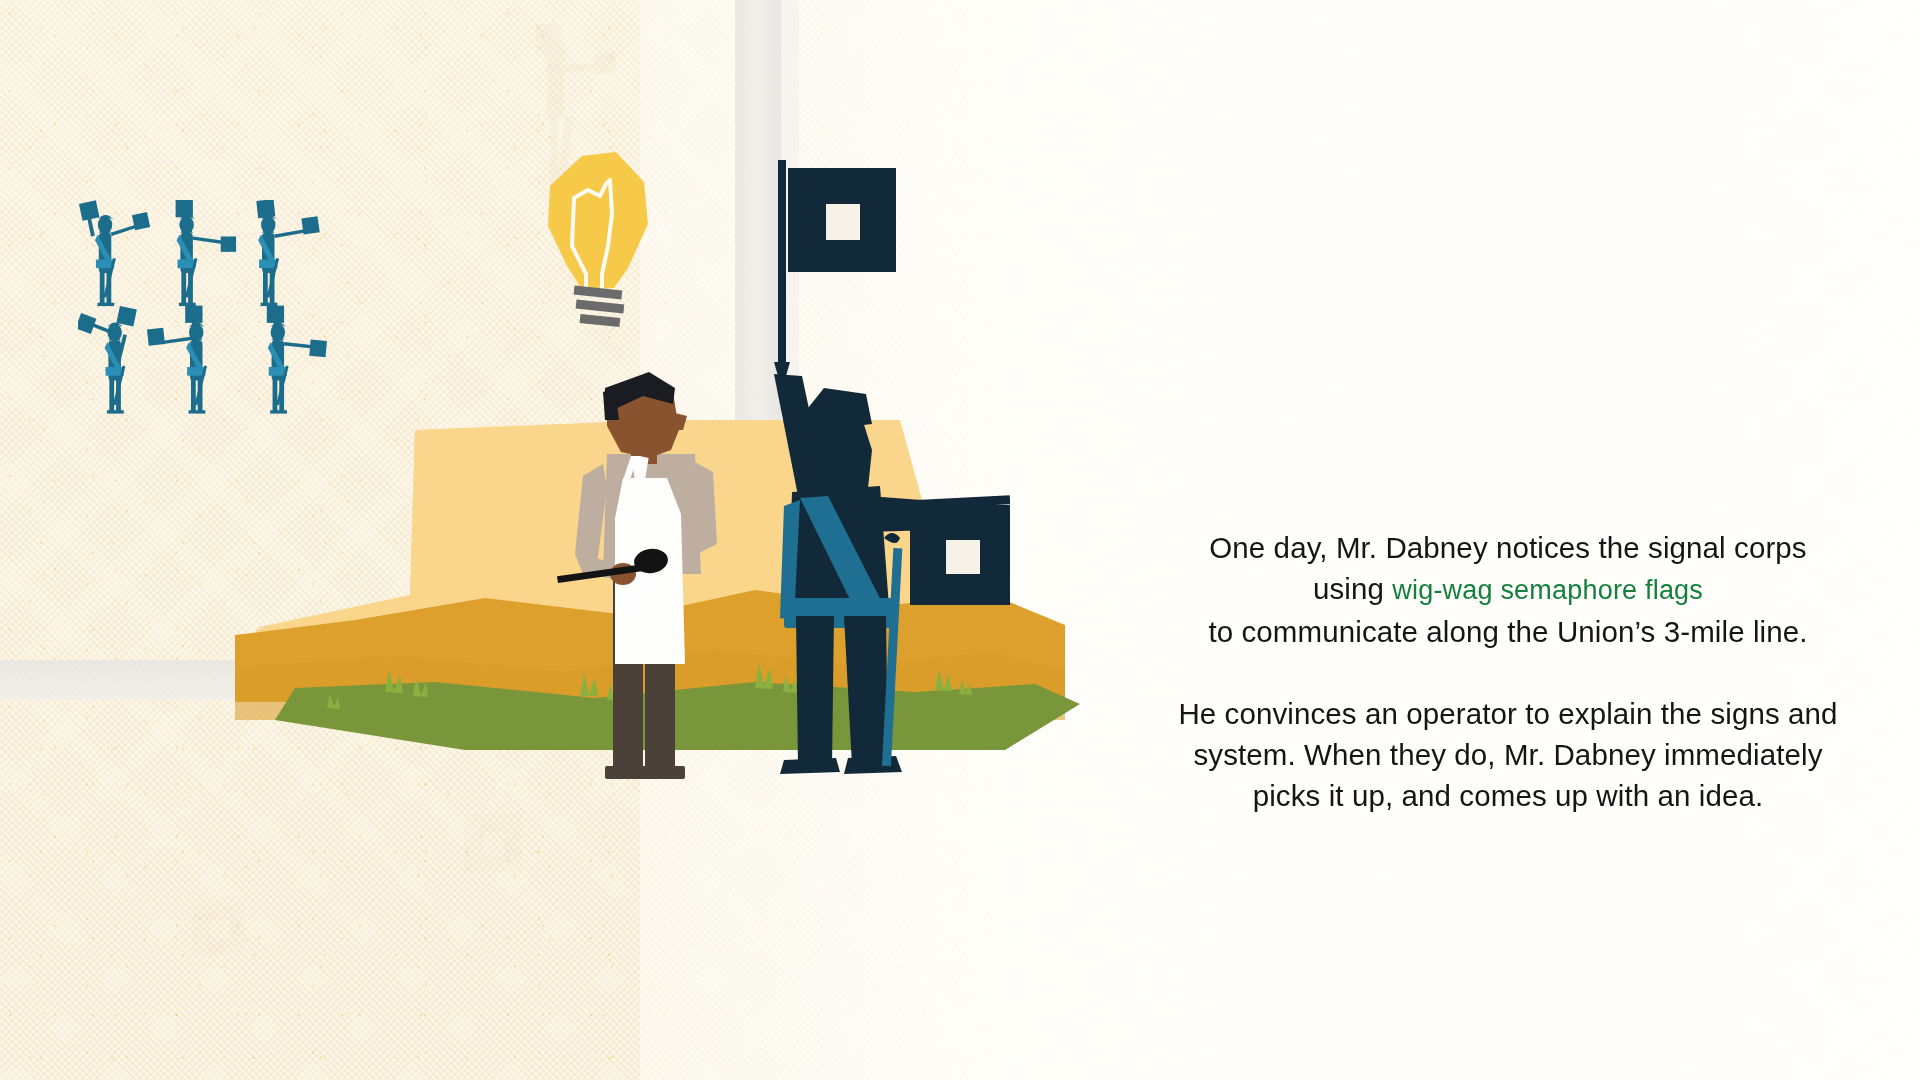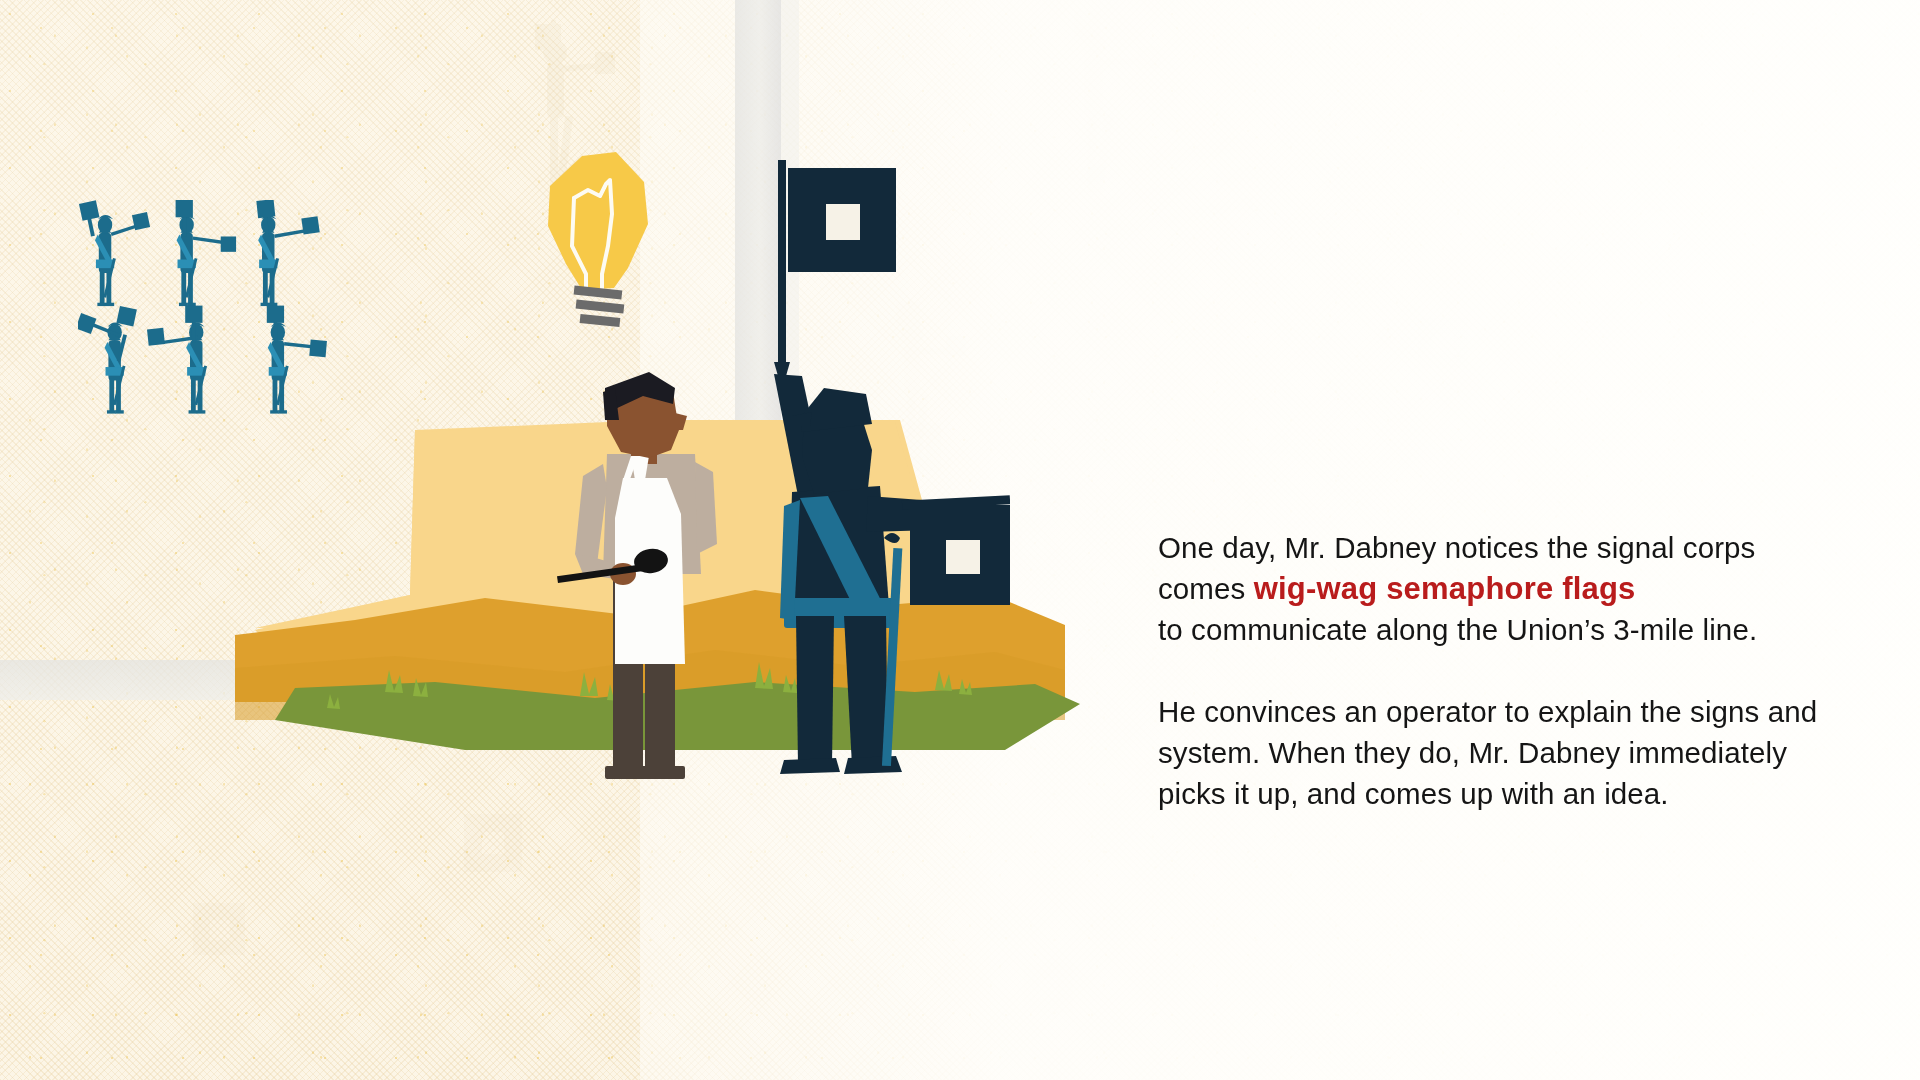--- a/index.html
+++ b/index.html
@@ -67,29 +67,30 @@
   .ghost{position:absolute;opacity:.085;}
   .ghost-pale{opacity:.055;}
 
   
   #signal-grid{position:absolute;left:78px;top:200px;width:320px;height:240px;}
 
   
   #text-panel{
     position:absolute;left:1158px;top:527px;width:700px;
     color:#1b1b1b;
+    text-align:center;
   }
   #text-panel p{
     margin:0;
     font-family:"Liberation Sans", sans-serif;
     font-size:29.5px;line-height:41px;letter-spacing:.1px;
     color:#151515;
   }
   #text-panel p.second{margin-top:41px;}
-  .hl{color:#b91c1c;font-weight:bold;font-size:31px;letter-spacing:.2px;}
+  .hl{color:#15803d;font-weight:normal;font-size:27px;letter-spacing:.2px;}
 </style>
 </head>
 <body>
 
 <div id="stage">
 
   <div class="tex tex-weave"></div>
   <div class="tex tex-speck"></div>
   <div class="wash-tl"></div>
 
@@ -405,19 +406,19 @@
     <g>
       <rect x="162" y="348" width="108" height="9" transform="rotate(-3 216 352)" fill="#12293a"></rect>
       <rect x="170" y="355" width="104" height="100" fill="#12293a"></rect>
       <rect x="206" y="390" width="34" height="34" fill="#f6f2e7"></rect>
     </g>
   </svg>
 
   <div id="text-panel">
     <p>
       <span>One day, Mr. Dabney notices the signal corps</span><br>
-      <span>comes </span><span class="hl">wig-wag semaphore flags</span><br>
+      <span>using </span><span class="hl">wig-wag semaphore flags</span><br>
       <span>to communicate along the Union’s 3-mile line.</span>
     </p>
     <p class="second">He convinces an operator to explain the signs and system. When they do, Mr. Dabney immediately picks it up, and comes up with an idea.</p>
   </div>
 
 </div>
 
 </body></html>

